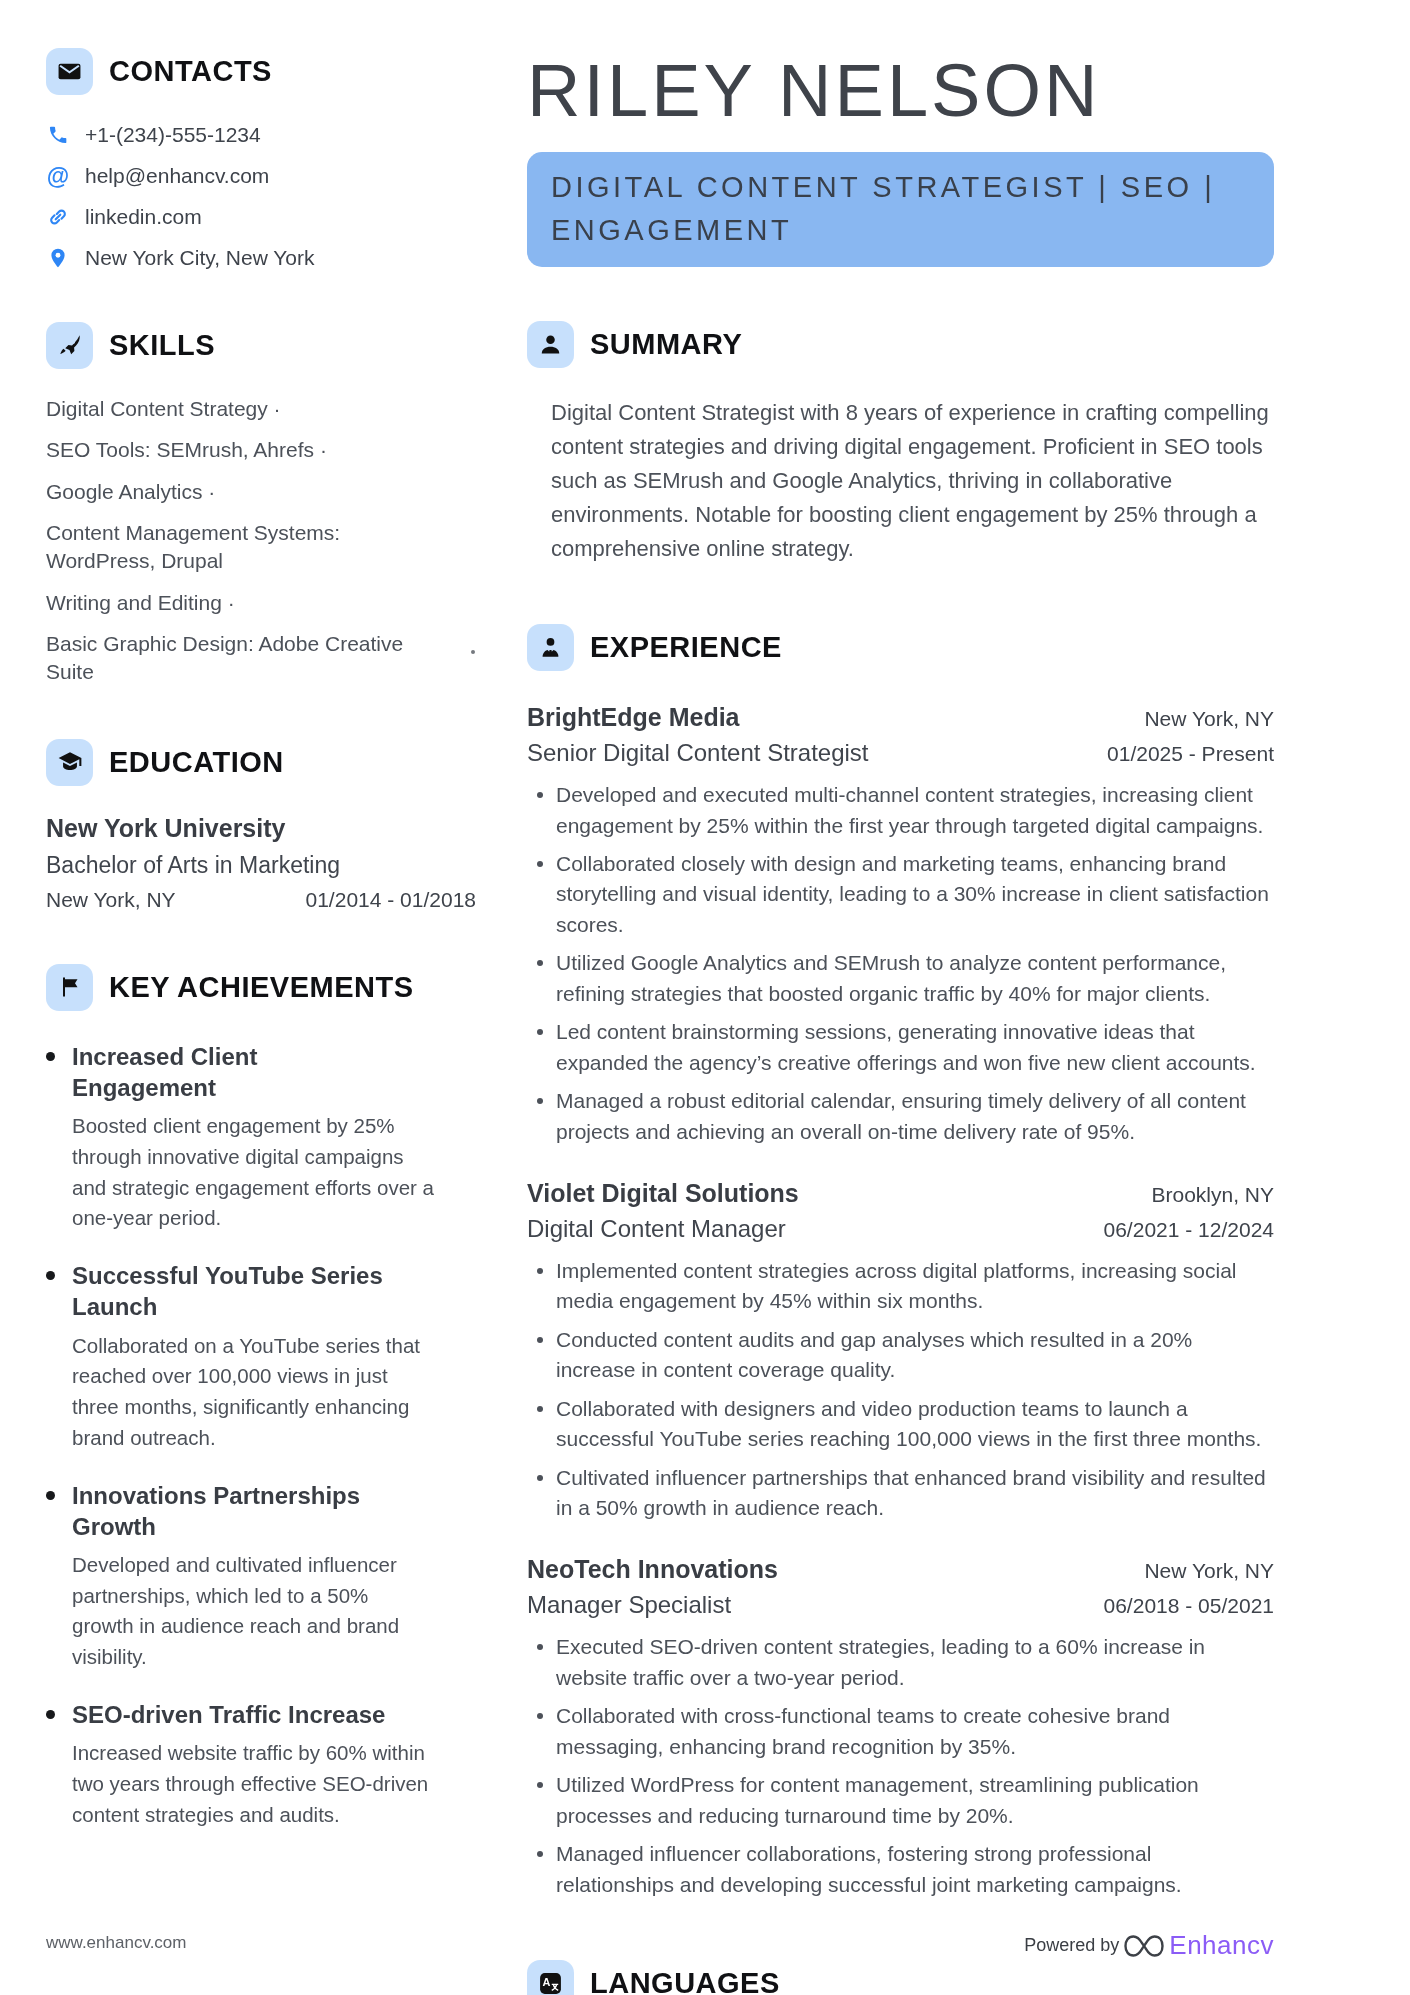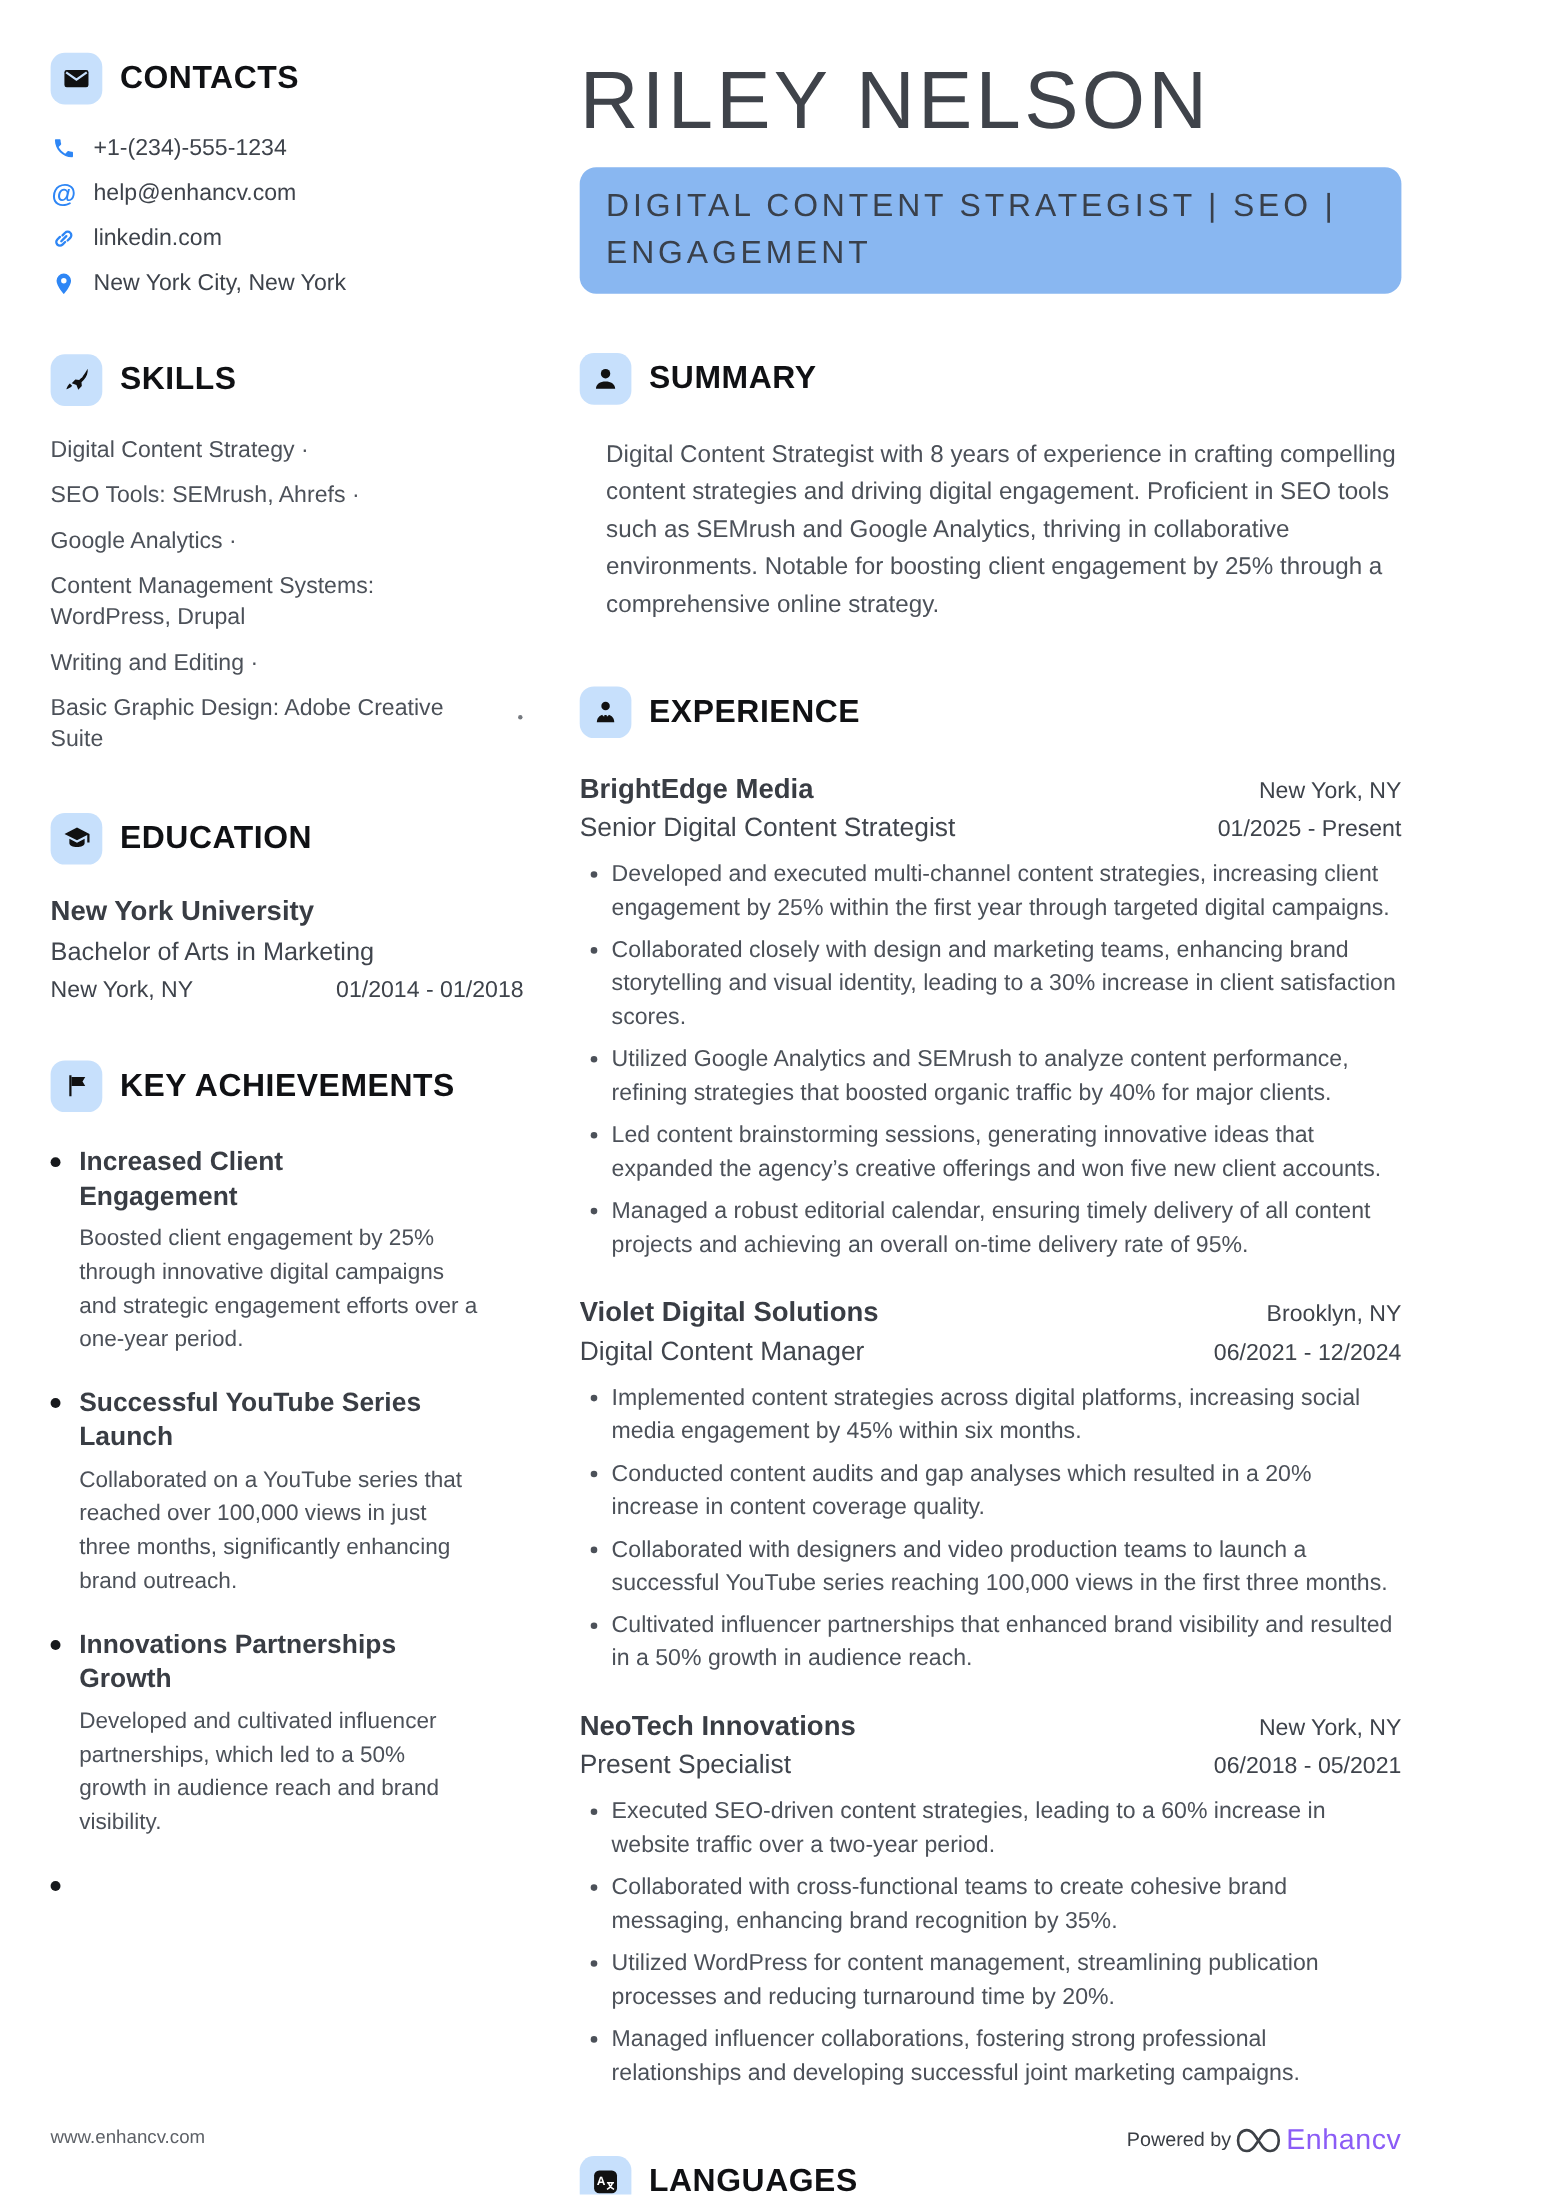--- a/index.html
+++ b/index.html
@@ -229,20 +229,24 @@
           </div>
           <div class="ach">
             <span class="a-dot"></span>
             <div>
               <div class="a-title">Innovations Partnerships Growth</div>
               <div class="a-desc">Developed and cultivated influencer partnerships, which led to a 50% growth in audience reach and brand visibility.</div>
             </div>
           </div>
           <div class="ach">
             <span class="a-dot"></span>
+            <div>
+              <div class="a-title">SEO-driven Traffic Increase</div>
+              <div class="a-desc">Increased website traffic by 60% within two years through effective SEO-driven content strategies and audits.</div>
+            </div>
           </div>
         </div>
       </section>
     </aside>
 
     <main class="right">
 
       <h1 class="name">RILEY NELSON</h1>
       <div class="title-chip">DIGITAL CONTENT STRATEGIST | SEO | ENGAGEMENT</div>
 
@@ -343,21 +347,21 @@
               </li>
             </ul>
         </article>
 
         <article class="job">
           <div class="job-head">
             <h3 class="company">NeoTech Innovations</h3>
             <span class="meta">New York, NY</span>
           </div>
           <div class="job-sub">
-            <span class="role">Present Specialist</span>
+            <span class="role">Manager Specialist</span>
             <span class="meta">06/2018 - 05/2021</span>
           </div>
           <ul class="job-bullets">
 
               <li class="bullet">
                 <span class="b-dot"></span>
                 <span class="b-text">Executed SEO-driven content strategies, leading to a 60% increase in website traffic over a two-year period.</span>
               </li>
 
               <li class="bullet">

